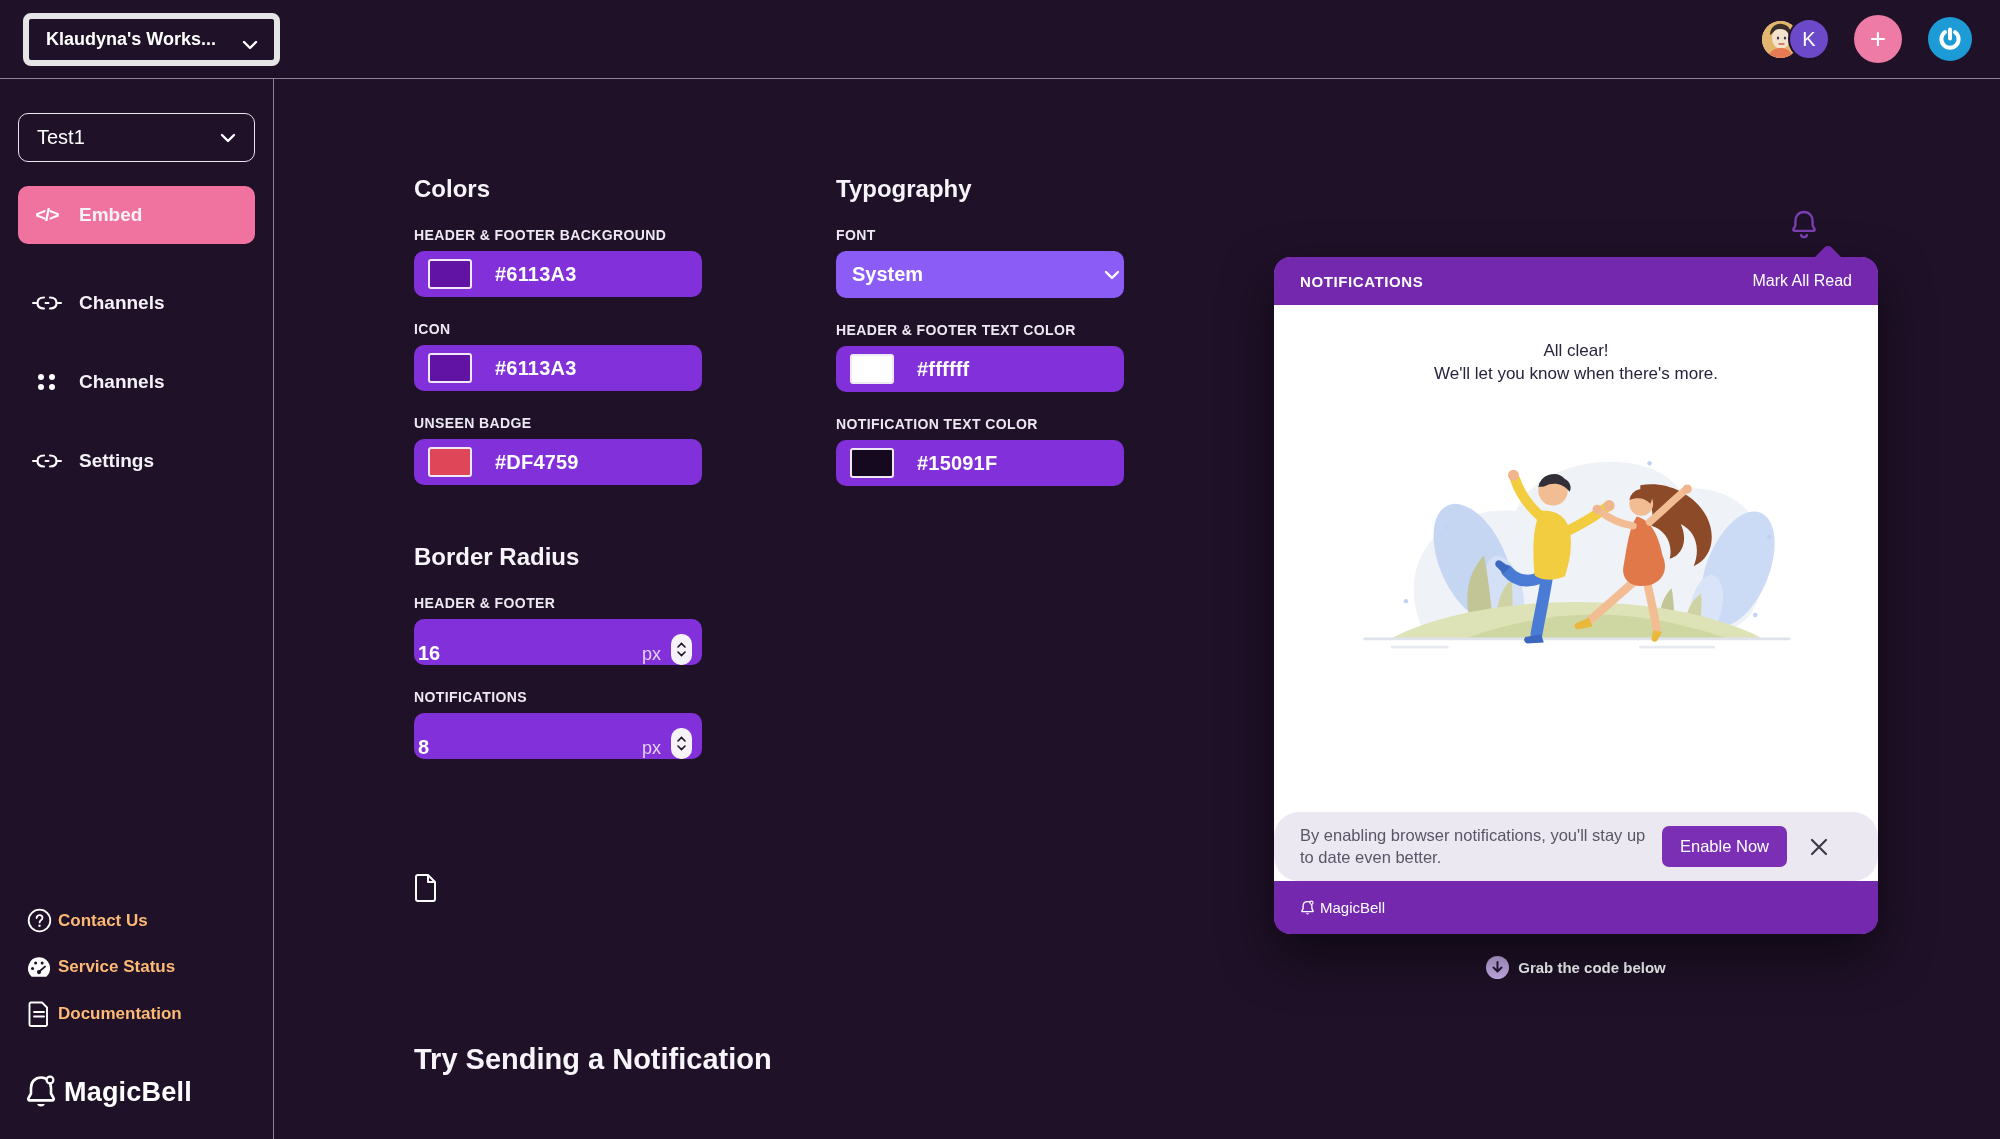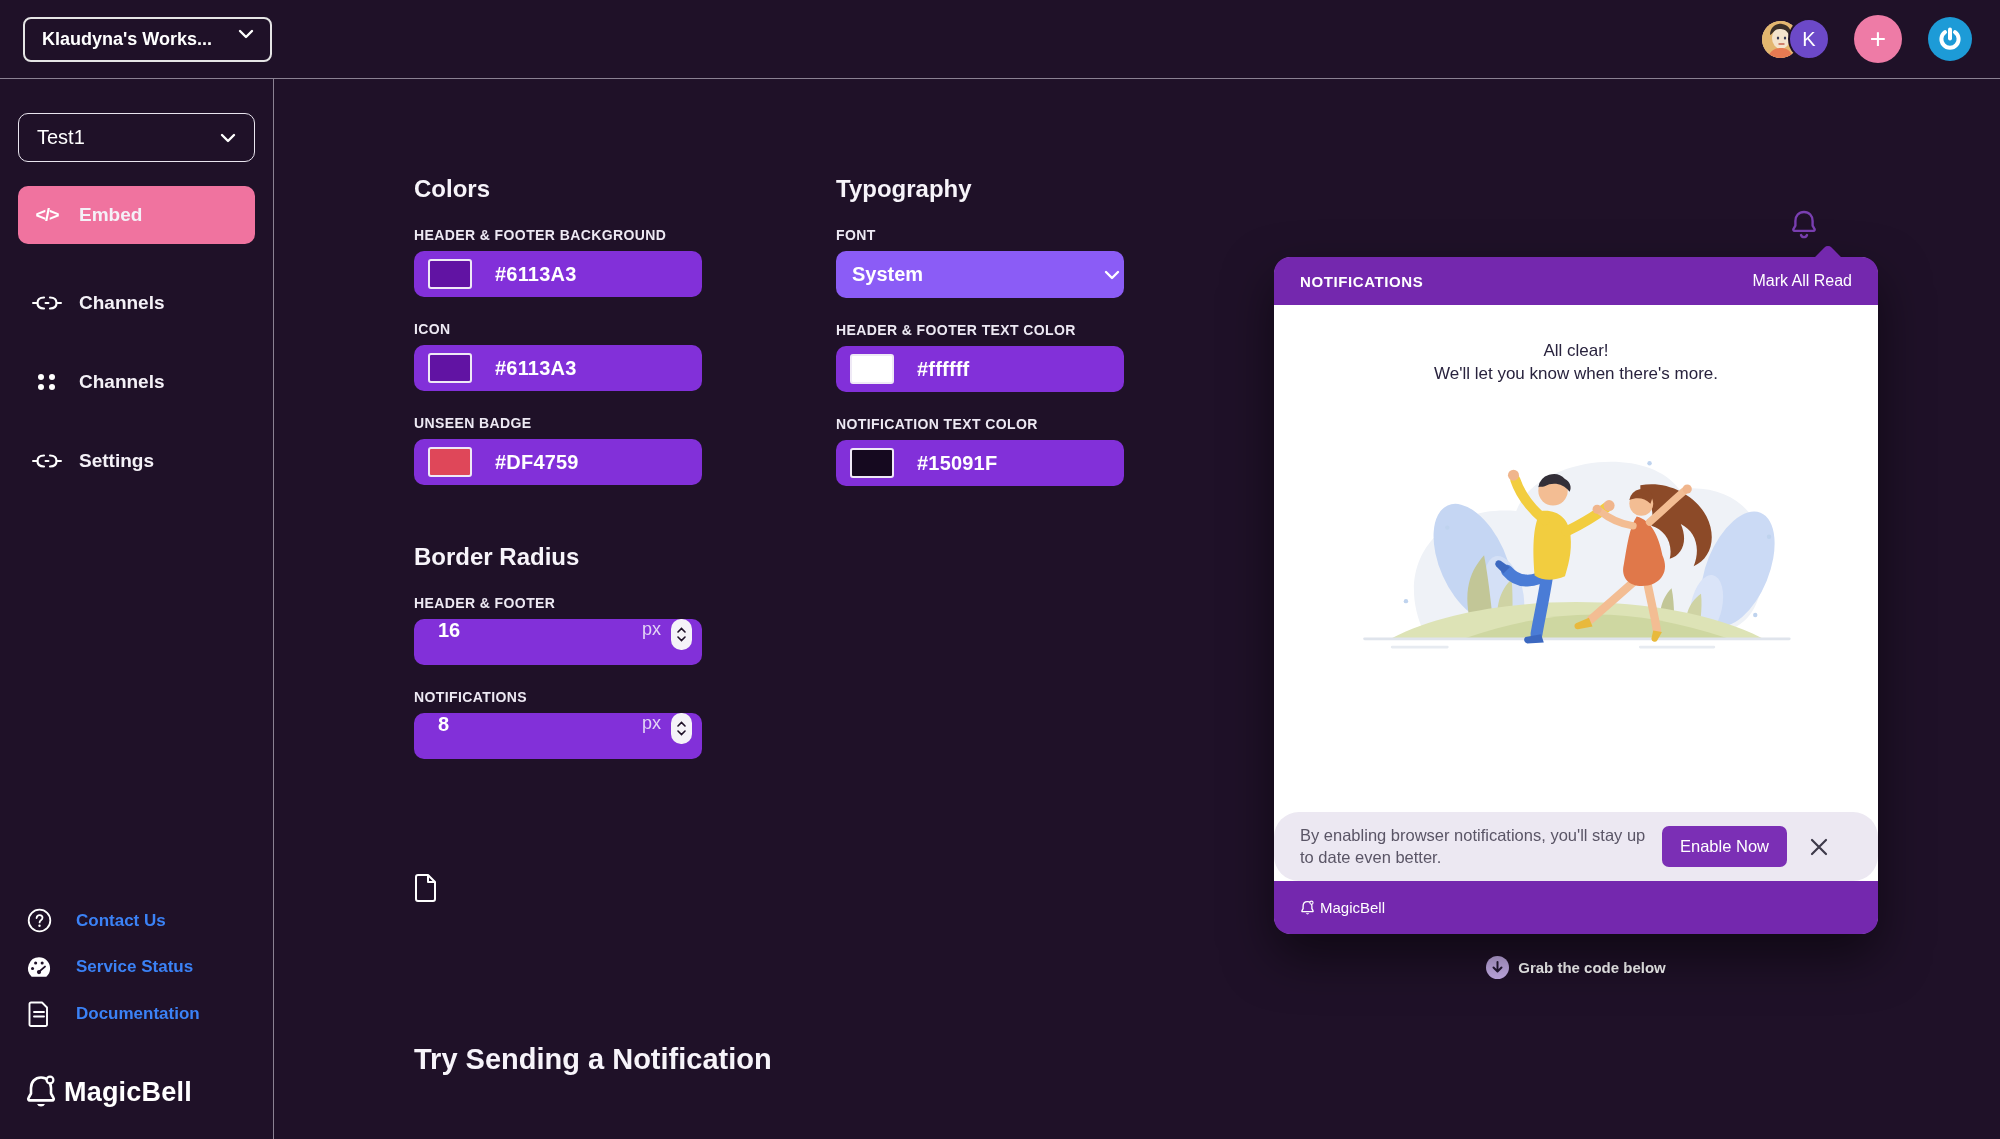--- a/index.html
+++ b/index.html
@@ -10,22 +10,22 @@
     color:#F4F1F7;
     -webkit-font-smoothing:antialiased;
   }
   
   .topbar {
     height:79px; display:flex; align-items:center;
     padding:0 28px 0 23px;
     border-bottom:1px solid rgba(226,222,233,0.55);
   }
   .ws-select {
-    display:flex; align-items:flex-start; gap:26px;
-    background:transparent; border:2px solid #e5e5e5; border-radius:8px;
+    display:flex; align-items:flex-end; gap:26px;
+    background:transparent; border:6px solid #e5e5e5; border-radius:8px;
     color:#FFFFFF; font-size:18px; font-weight:700;
     padding:10px 16px 10px 17px; cursor:pointer;
     font-family:"Liberation Sans", sans-serif;
   }
   .topbar-right { margin-left:auto; display:flex; align-items:center; gap:26px; }
   .avatar-stack { position:relative; width:66px; height:46px; }
   .avatar-photo {
     position:absolute; left:0; top:5px; width:37px; height:37px; border-radius:50%;
     overflow:hidden; background:#E8C89A; cursor:pointer;
   }
@@ -64,22 +64,22 @@
     padding:15px 14px; border-radius:10px; margin-bottom:27px;
     font-family:"Liberation Sans", sans-serif;
   }
   .nav-item.active { background:#F0739F; margin-bottom:33px; padding:18px 14px; }
   .nav-icon { width:30px; display:flex; justify-content:center; color:#fff; flex-shrink:0; }
   .code-glyph { font-size:18px; font-weight:700; letter-spacing:-1px; }
   .dots-grid { display:grid; grid-template-columns:7px 7px; grid-gap:4px; }
   .dots-grid i { width:6px; height:6px; border-radius:50%; background:#fff; }
   .sidebar-footer { position:absolute; left:26px; bottom:112px; display:flex; flex-direction:column; gap:22px; }
   .foot-link {
-    display:flex; align-items:center; gap:24px; background:none; border:none;
-    color:#3b82f6; font-size:17px; font-weight:700; cursor:pointer;
+    display:flex; align-items:center; gap:6px; background:none; border:none;
+    color:#fdba74; font-size:17px; font-weight:700; cursor:pointer;
     font-family:"Liberation Sans", sans-serif;
   }
   .foot-icon { width:26px; display:flex; justify-content:center; }
   .brand { position:absolute; left:24px; bottom:28px; display:flex; align-items:center; gap:6px; cursor:pointer; }
   .brand-text { font-size:27px; font-weight:700; color:#FFFFFF; letter-spacing:0.2px; }
   
   .main { flex:1; position:relative; padding:62px 0 0 140px; }
   .page-title { font-size:29px; font-weight:700; color:#F7F4FA; }
   .columns { display:flex; gap:134px; margin-top:34px; }
   .col { width:288px; }
@@ -97,21 +97,21 @@
   .select-field {
     height:47px; background:#8b5cf6; border-radius:10px; width:100%;
     display:flex; align-items:center; justify-content:space-between;
     padding:0 4px 0 16px; border:none; color:#fff; cursor:pointer;
     font-family:"Liberation Sans", sans-serif;
   }
   .select-value { font-size:20px; font-weight:700; }
   .radius-h { margin-top:58px; }
   .num-field {
     height:46px; background:#8230D9; border-radius:10px;
-    display:flex; align-items:flex-start; padding:0 10px 0 24px; cursor:text;
+    display:flex; align-items:flex-end; padding:0 10px 0 4px; cursor:text;
   }
   .num-value { color:#fff; font-size:20px; font-weight:700; flex:1; }
   .unit { color:#E3D4F6; font-size:18px; font-weight:400; margin-right:10px; }
   .stepper {
     width:21px; height:31px; background:#F5F3F8; border-radius:10px; border:none;
     display:flex; flex-direction:column; align-items:center; justify-content:center; gap:3px;
     cursor:pointer;
   }
   .sdk-note { margin-top:114px; display:flex; align-items:center; gap:13px; font-size:19px; color:#FFFFFF; }
   .sdk-link { color:#C2A6F0; cursor:pointer; }

